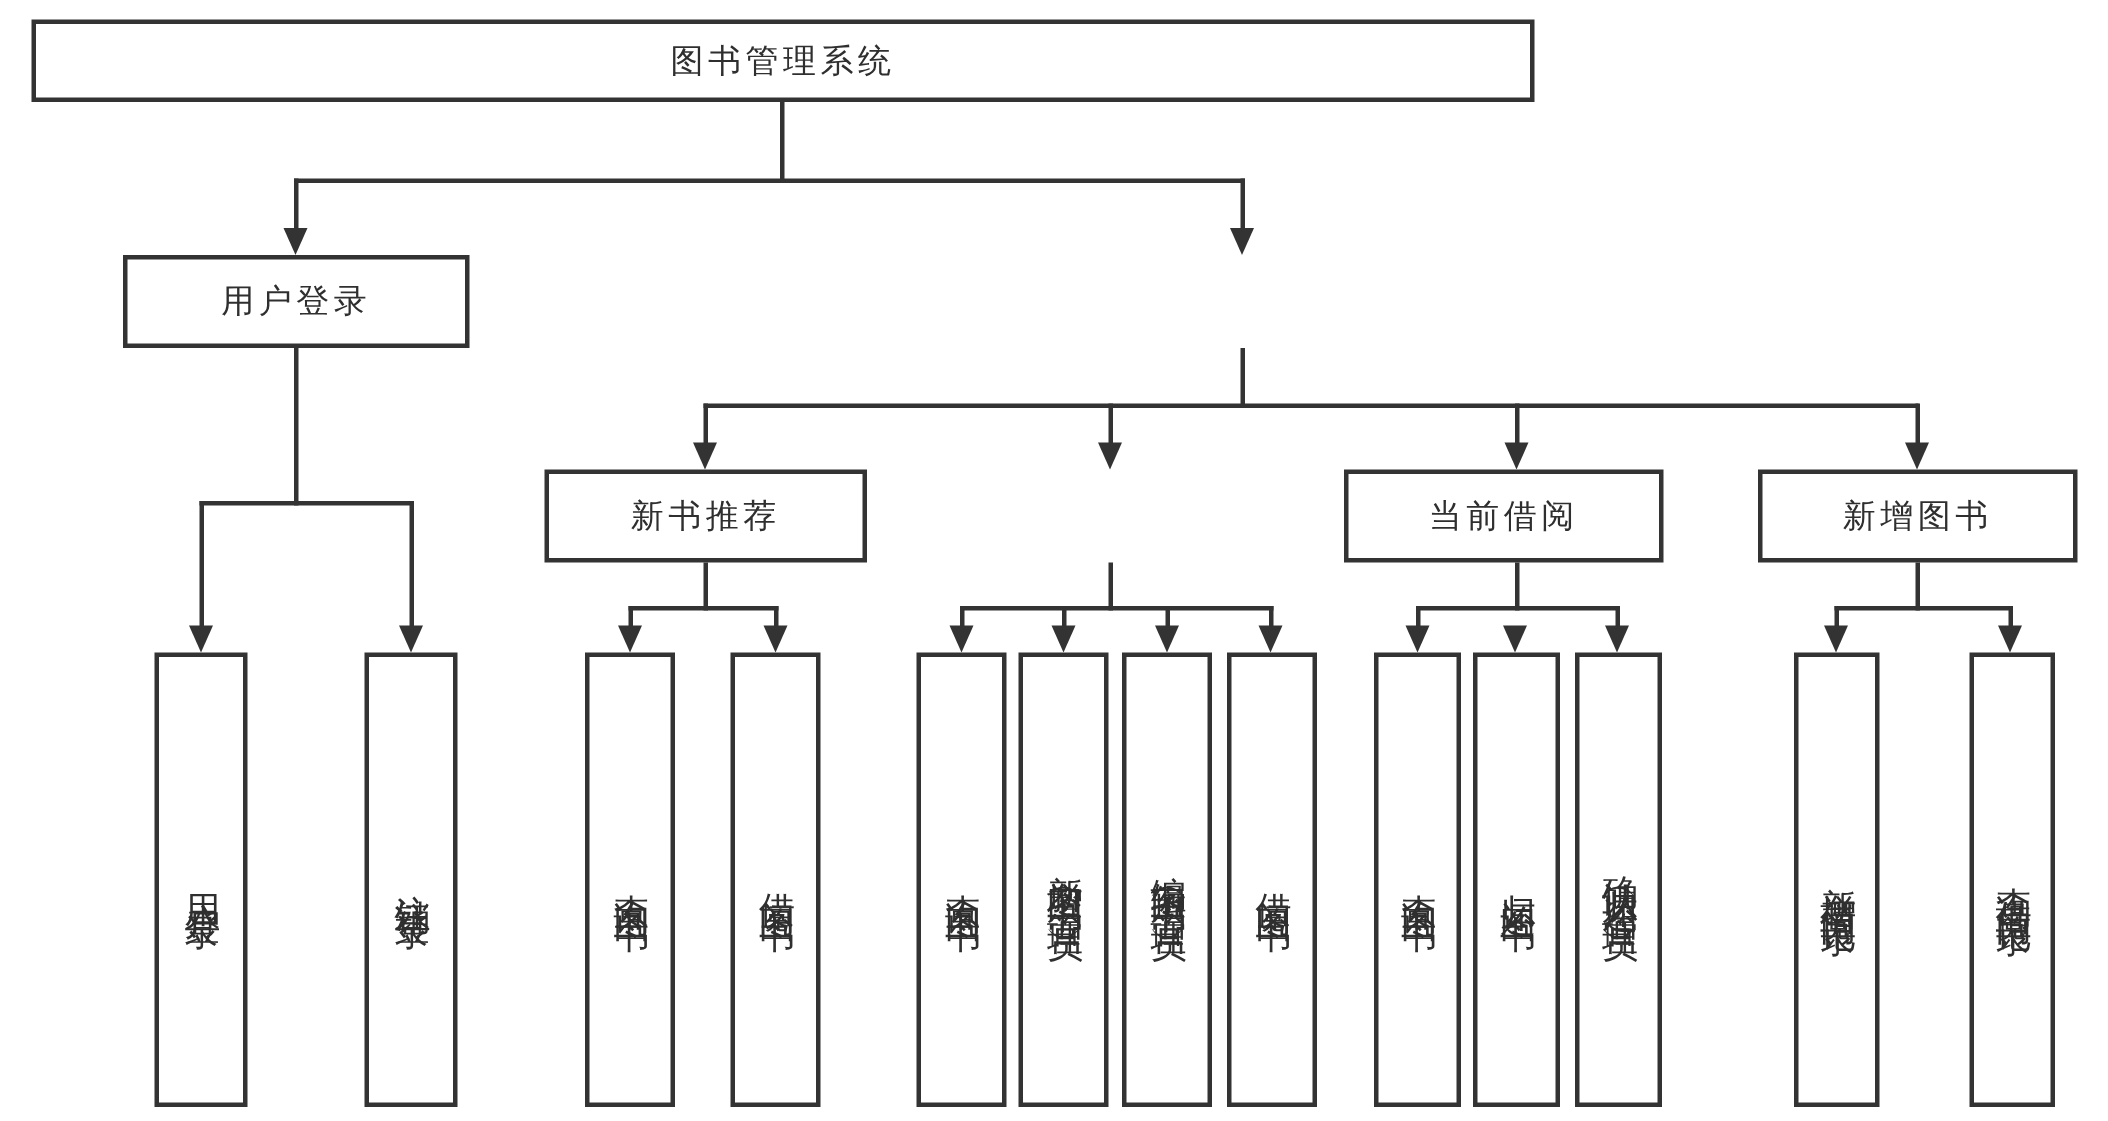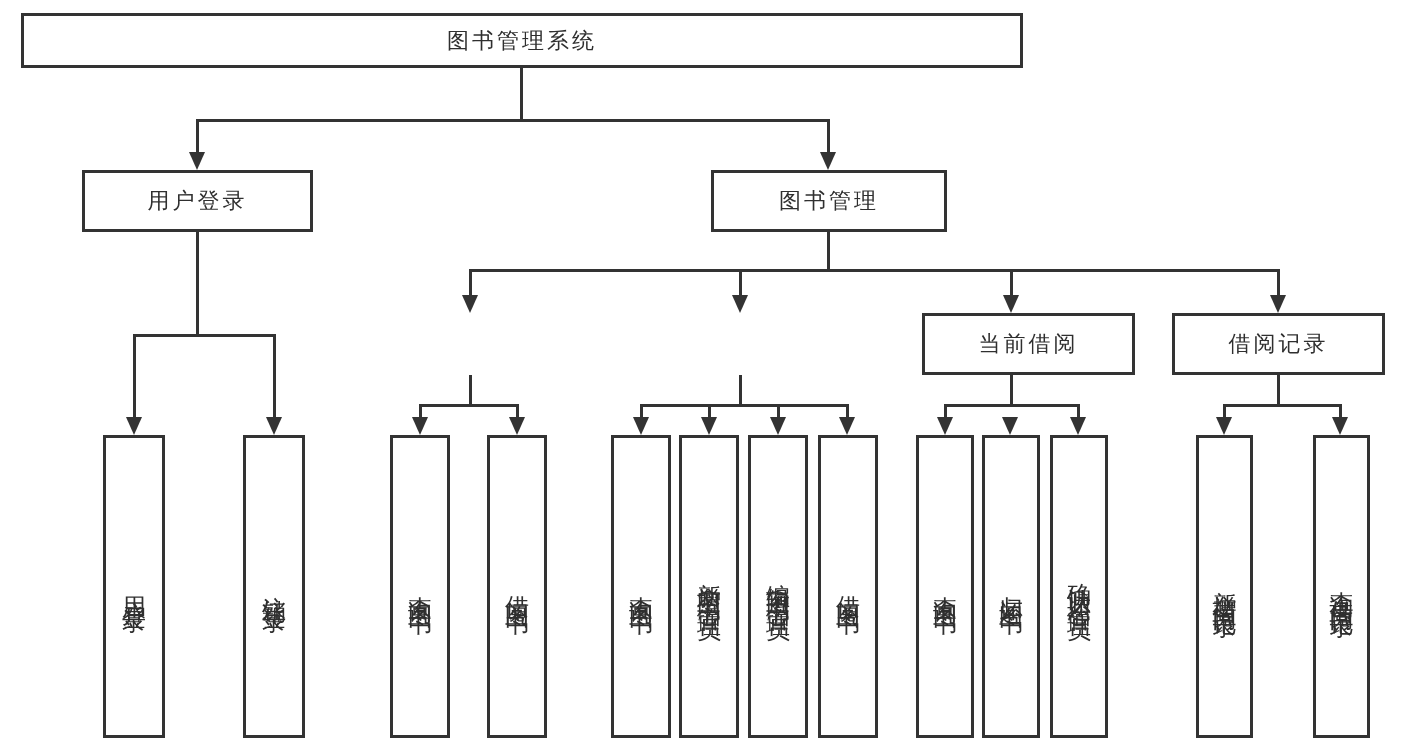--- a/index.html
+++ b/index.html
@@ -42,42 +42,42 @@
   <div class="node h" style="left:21px;top:13px;width:1002px;height:55px">图书管理系统</div>
 
   <div class="vline" style="left:520px;top:68px;height:54px"></div>
   <div class="hline" style="left:196px;top:119px;width:634px"></div>
   <div class="vline" style="left:196px;top:119px;height:36px"></div>
   <div class="vline" style="left:827px;top:119px;height:36px"></div>
   <div class="arrow" style="left:189px;top:152px"></div>
   <div class="arrow" style="left:820px;top:152px"></div>
 
   <div class="node h" style="left:82px;top:170px;width:231px;height:62px">用户登录</div>
-  <div class="node h" style="left:711px;top:170px;width:236px;height:62px">图书管理</div>
 
   <div class="vline" style="left:196px;top:232px;height:105px"></div>
   <div class="hline" style="left:133px;top:334px;width:142px"></div>
   <div class="vline" style="left:133px;top:334px;height:86px"></div>
   <div class="vline" style="left:273px;top:334px;height:86px"></div>
   <div class="arrow" style="left:126px;top:417px"></div>
   <div class="arrow" style="left:266px;top:417px"></div>
 
   <div class="vline" style="left:827px;top:232px;height:40px"></div>
   <div class="hline" style="left:469px;top:269px;width:810px"></div>
   <div class="vline" style="left:469px;top:269px;height:30px"></div>
   <div class="vline" style="left:739px;top:269px;height:30px"></div>
   <div class="vline" style="left:1010px;top:269px;height:30px"></div>
   <div class="vline" style="left:1277px;top:269px;height:30px"></div>
   <div class="arrow" style="left:462px;top:295px"></div>
   <div class="arrow" style="left:732px;top:295px"></div>
   <div class="arrow" style="left:1003px;top:295px"></div>
   <div class="arrow" style="left:1270px;top:295px"></div>
 
-  <div class="node h" style="left:922px;top:313px;width:213px;height:62px">当前借阅</div>
-  <div class="node h" style="left:1172px;top:313px;width:213px;height:62px">借阅记录</div>
+  <div class="node h" style="left:363px;top:313px;width:215px;height:62px">新书推荐</div>
+  <div class="node h" style="left:896px;top:313px;width:213px;height:62px">当前借阅</div>
+  <div class="node h" style="left:1172px;top:313px;width:213px;height:62px">新增图书</div>
 
   <div class="vline" style="left:469px;top:375px;height:32px"></div>
   <div class="hline" style="left:419px;top:404px;width:100px"></div>
   <div class="vline" style="left:419px;top:404px;height:16px"></div>
   <div class="vline" style="left:516px;top:404px;height:16px"></div>
   <div class="arrow" style="left:412px;top:417px"></div>
   <div class="arrow" style="left:509px;top:417px"></div>
 
   <div class="vline" style="left:739px;top:375px;height:32px"></div>
   <div class="hline" style="left:640px;top:404px;width:209px"></div>

